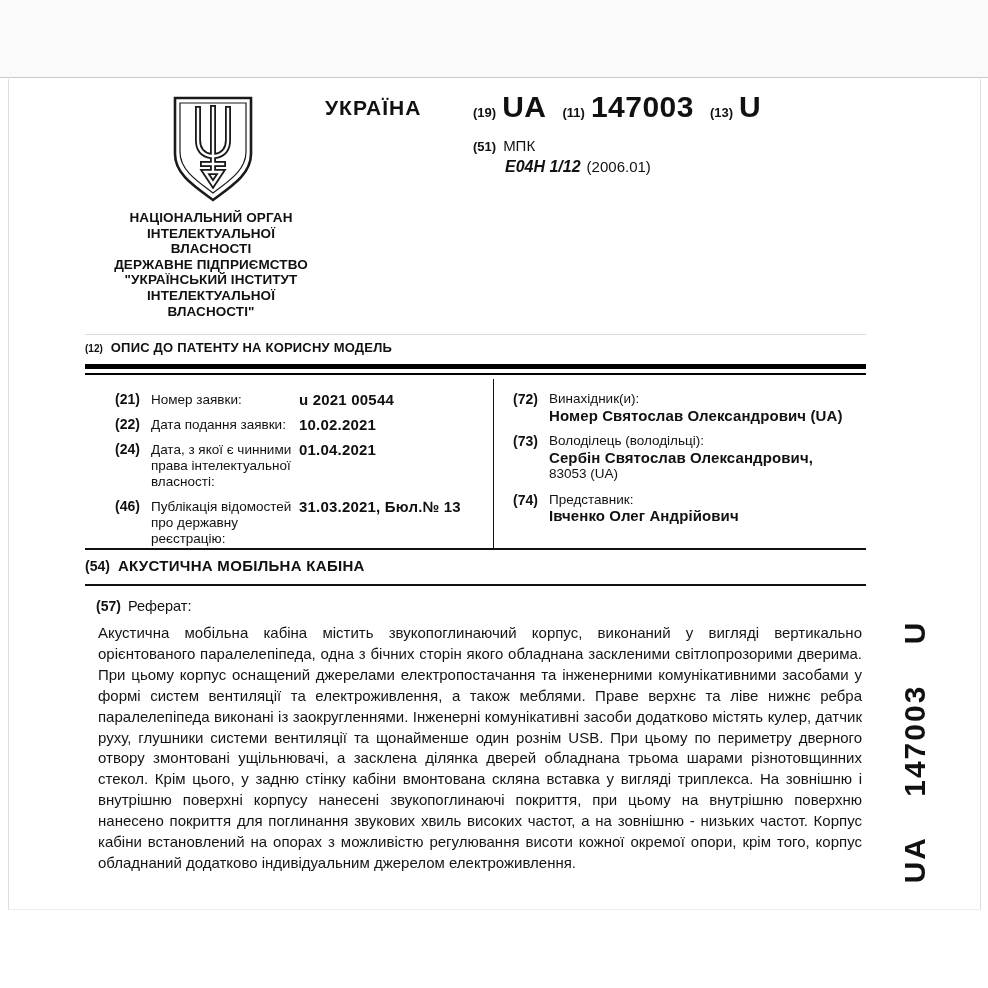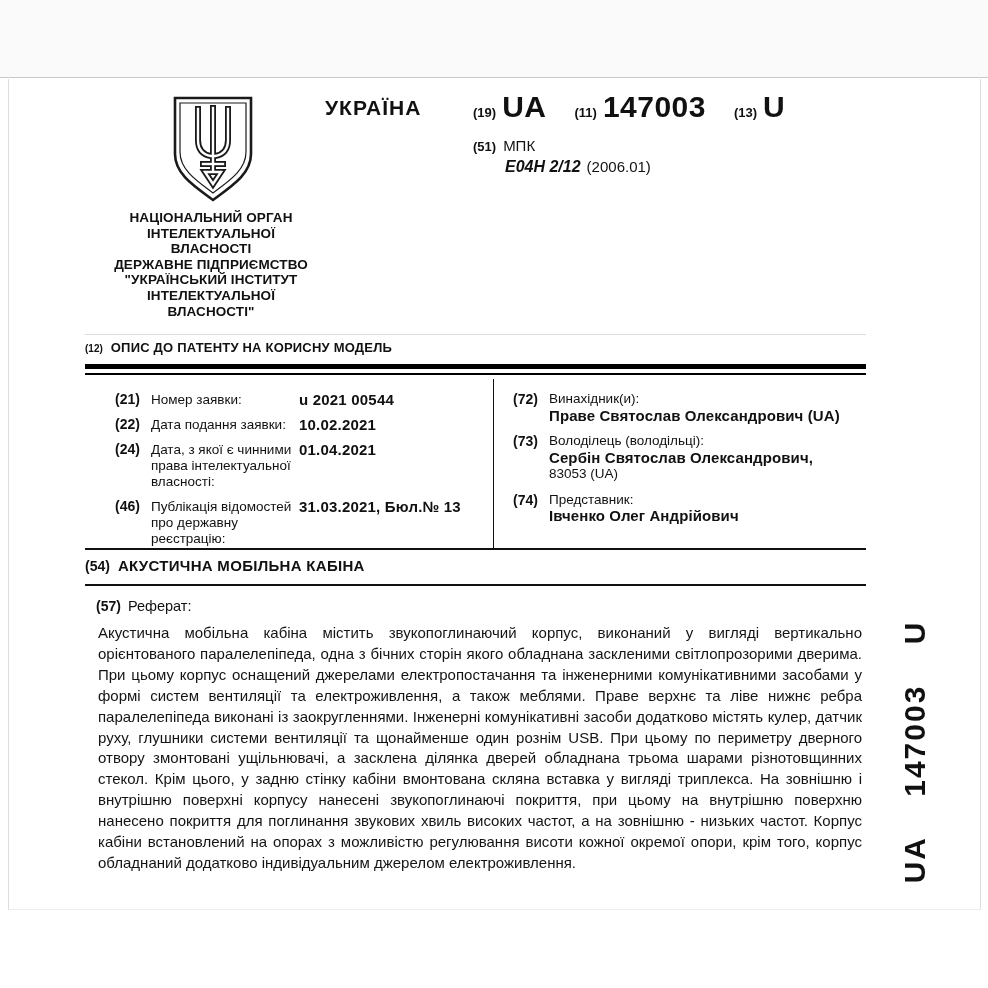--- a/index.html
+++ b/index.html
@@ -34,21 +34,21 @@
     font-size: 21px; font-weight: 700; letter-spacing: 1px;
   }
   .org-block {
     left: 93px; top: 210px; width: 236px;
     text-align: center;
     font-size: 13.5px; font-weight: 700; line-height: 15.6px;
     letter-spacing: 0.1px;
   }
   .codes-row {
     left: 473px; top: 90px;
-    display: flex; align-items: center; gap: 28px; white-space: nowrap;
+    display: flex; align-items: center; gap: 16px; white-space: nowrap;
   }
   .code-group { display: flex; align-items: baseline; gap: 6px; }
   .code-num { font-size: 13px; font-weight: 700; }
   .code-val { font-size: 30px; font-weight: 700; letter-spacing: 0.5px; }
   .ipc-row {
     left: 473px; top: 137px;
     display: flex; align-items: baseline; gap: 7px;
   }
   .ipc-title { font-size: 15px; }
   .ipc-class-row { left: 505px; top: 158px; display: flex; align-items: baseline; gap: 6px; }
@@ -163,21 +163,21 @@
     <span class="code-num">(13)</span>
     <span class="code-val">U</span>
   </span>
 </div>
 
 <div class="abs ipc-row">
   <span class="code-num">(51)</span>
   <span class="ipc-title">МПК</span>
 </div>
 <div class="abs ipc-class-row">
-  <span class="ipc-class">E04H 2/12</span>
+  <span class="ipc-class">E04H 1/12</span>
   <span class="ipc-version">(2006.01)</span>
 </div>
 
 <div class="abs org-block">
   <div>НАЦІОНАЛЬНИЙ ОРГАН</div>
   <div>ІНТЕЛЕКТУАЛЬНОЇ</div>
   <div>ВЛАСНОСТІ</div>
   <div>ДЕРЖАВНЕ ПІДПРИЄМСТВО</div>
   <div>"УКРАЇНСЬКИЙ ІНСТИТУТ</div>
   <div>ІНТЕЛЕКТУАЛЬНОЇ</div>
@@ -210,21 +210,21 @@
       <span class="f-num">(46)</span>
       <span class="f-label">Публікація відомостей про державну реєстрацію:</span>
       <span class="f-value">31.03.2021, Бюл.№ 13</span>
     </div>
   </div>
   <div class="col-right">
     <div class="bib-grid-r">
       <span class="f-num">(72)</span>
       <span>
         <div class="r-line">Винахідник(и):</div>
-        <div class="r-bold">Праве Святослав Олександрович (UA)</div>
+        <div class="r-bold">Номер Святослав Олександрович (UA)</div>
       </span>
 
       <span class="f-num">(73)</span>
       <span>
         <div class="r-line">Володілець (володільці):</div>
         <div class="r-bold">Сербін Святослав Олександрович,</div>
         <div class="r-line">83053 (UA)</div>
       </span>
 
       <span class="f-num">(74)</span>

